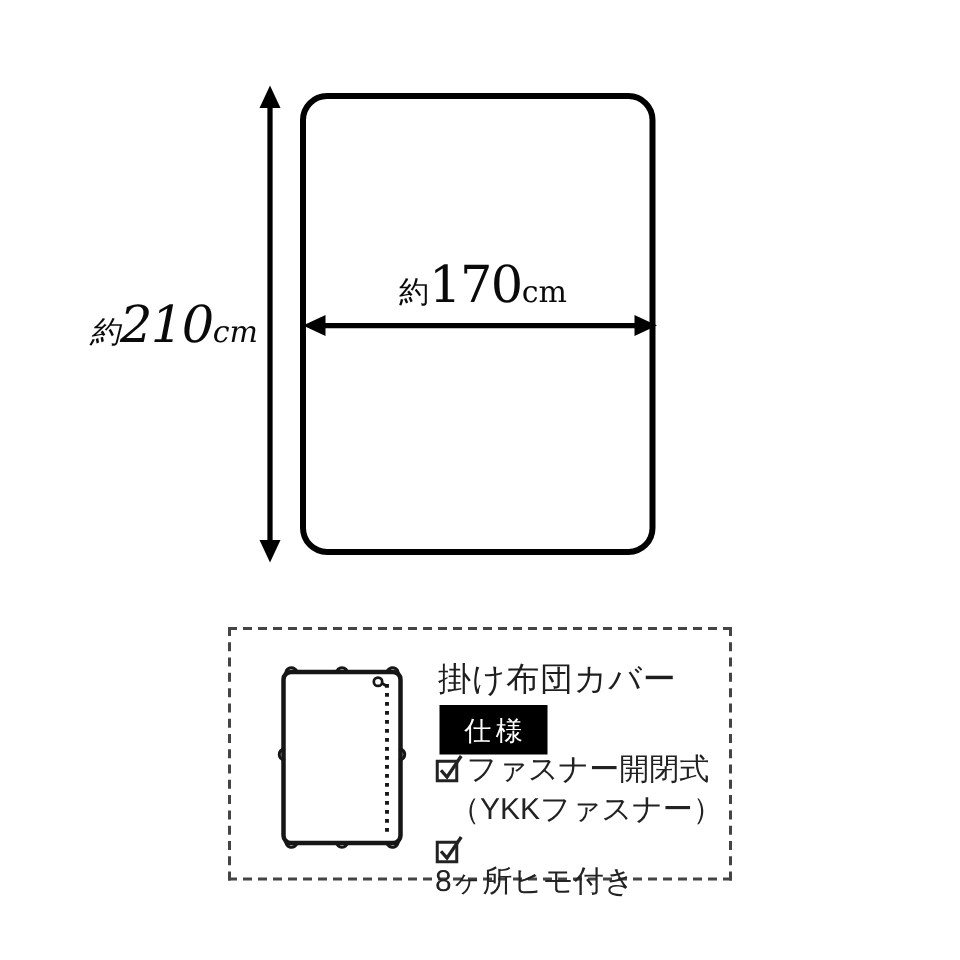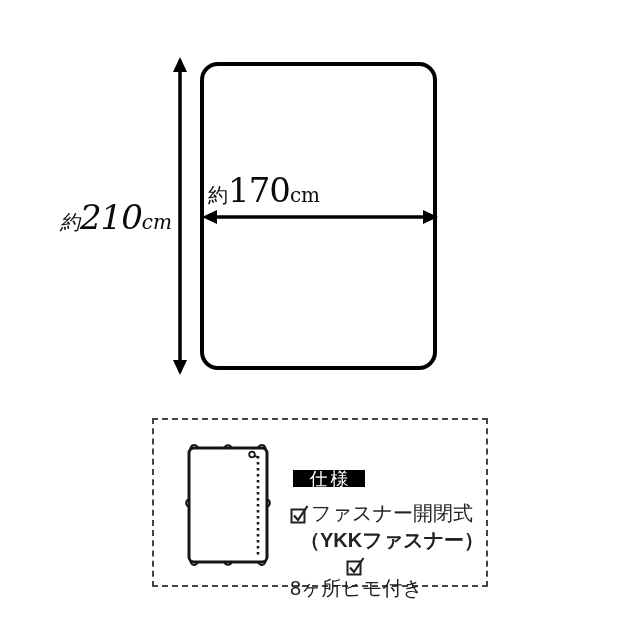--- a/index.html
+++ b/index.html
@@ -22,47 +22,47 @@
 
   .dim-label {
     position: absolute; color: #0a0a0a;
     font-family: "DejaVu Serif", "Liberation Serif", serif;
     white-space: nowrap;
   }
   .dim-label .dim-prefix { font-size: 20px; }
   .dim-label .dim-value  { font-size: 34px; letter-spacing: -1px; }
   .dim-label .dim-unit   { font-size: 20px; }
   .height-label { left: 30px; top: 196px; width: 142px; text-align: right; line-height: 42px; font-style: italic; }
-  .width-label  { left: 208px; top: 170px; width: 228px; text-align: left; line-height: 40px; }
+  .width-label  { left: 208px; top: 170px; width: 228px; text-align: center; line-height: 40px; }
 
   
   .spec-panel {
     position: absolute; left: 152px; top: 418px;
     width: 336px; height: 169px;
     border: 2px dashed #444; background: #fff;
   }
   .cover-icon { position: absolute; left: 168px; top: 436px; }
 
   .spec-title {
     position: absolute; left: 292px; top: 438px;
     font-size: 22px; color: #1e1e1e; letter-spacing: 0.5px; white-space: nowrap;
   }
   .spec-badge {
     position: absolute; left: 293px; top: 470px;
-    width: 72px; height: 17px;
+    width: 72px; height: 33px;
     background: #000; color: #fff;
     display: flex; align-items: center; justify-content: center;
     font-size: 18px; letter-spacing: 3px; text-indent: 3px;
   }
   .feature-item {
-    position: absolute; display: flex; align-items: center;
+    position: absolute; display: flex; align-items: flex-start;
     color: #222; font-size: 20px; line-height: 24px; white-space: nowrap;
   }
   .feature-1 { left: 290px; top: 501px; }
-  .feature-2 { left: 300px; top: 528px; font-weight: bold; }
+  .feature-2 { left: 300px; top: 528px; }
   .feature-3 { left: 290px; top: 555px; flex-direction: column; }
   .checkbox-icon { flex: 0 0 auto; margin: 1px 2px 0 0; }
 </style>
 </head>
 <body>
 
 <div class="stage">
 
   <div>
 
@@ -105,20 +105,21 @@
         <path transform="translate(60,126) rotate(180)" d="M-4,1 A4.2,5.5 0 0,1 4,1"></path>
         <path transform="translate(94,126) rotate(162)" d="M-4,1 A4.2,5.5 0 0,1 4,1"></path>
       </g>
 
       <line x1="90" y1="20" x2="90" y2="121" stroke-width="2.6" stroke-dasharray="2.5 3.5"></line>
       <circle cx="84" cy="18.5" r="2.8" stroke-width="1.8"></circle>
       <line x1="86.6" y1="19.5" x2="90" y2="21.5" stroke-width="1.8"></line>
     </g>
   </svg>
 
+  <div class="spec-title">掛け布団カバー</div>
 
   <div class="spec-badge">仕様</div>
 
   <div>
     <div class="feature-item feature-1">
       <svg class="checkbox-icon" width="19" height="20" viewBox="0 0 19 20">
         <rect x="1.5" y="5.5" width="13" height="13" fill="none" stroke="#222" stroke-width="2"></rect>
         <polyline points="4,11.5 8,16 17.5,2" fill="none" stroke="#222" stroke-width="2.2"></polyline>
       </svg>
       <span>ファスナー開閉式</span>

